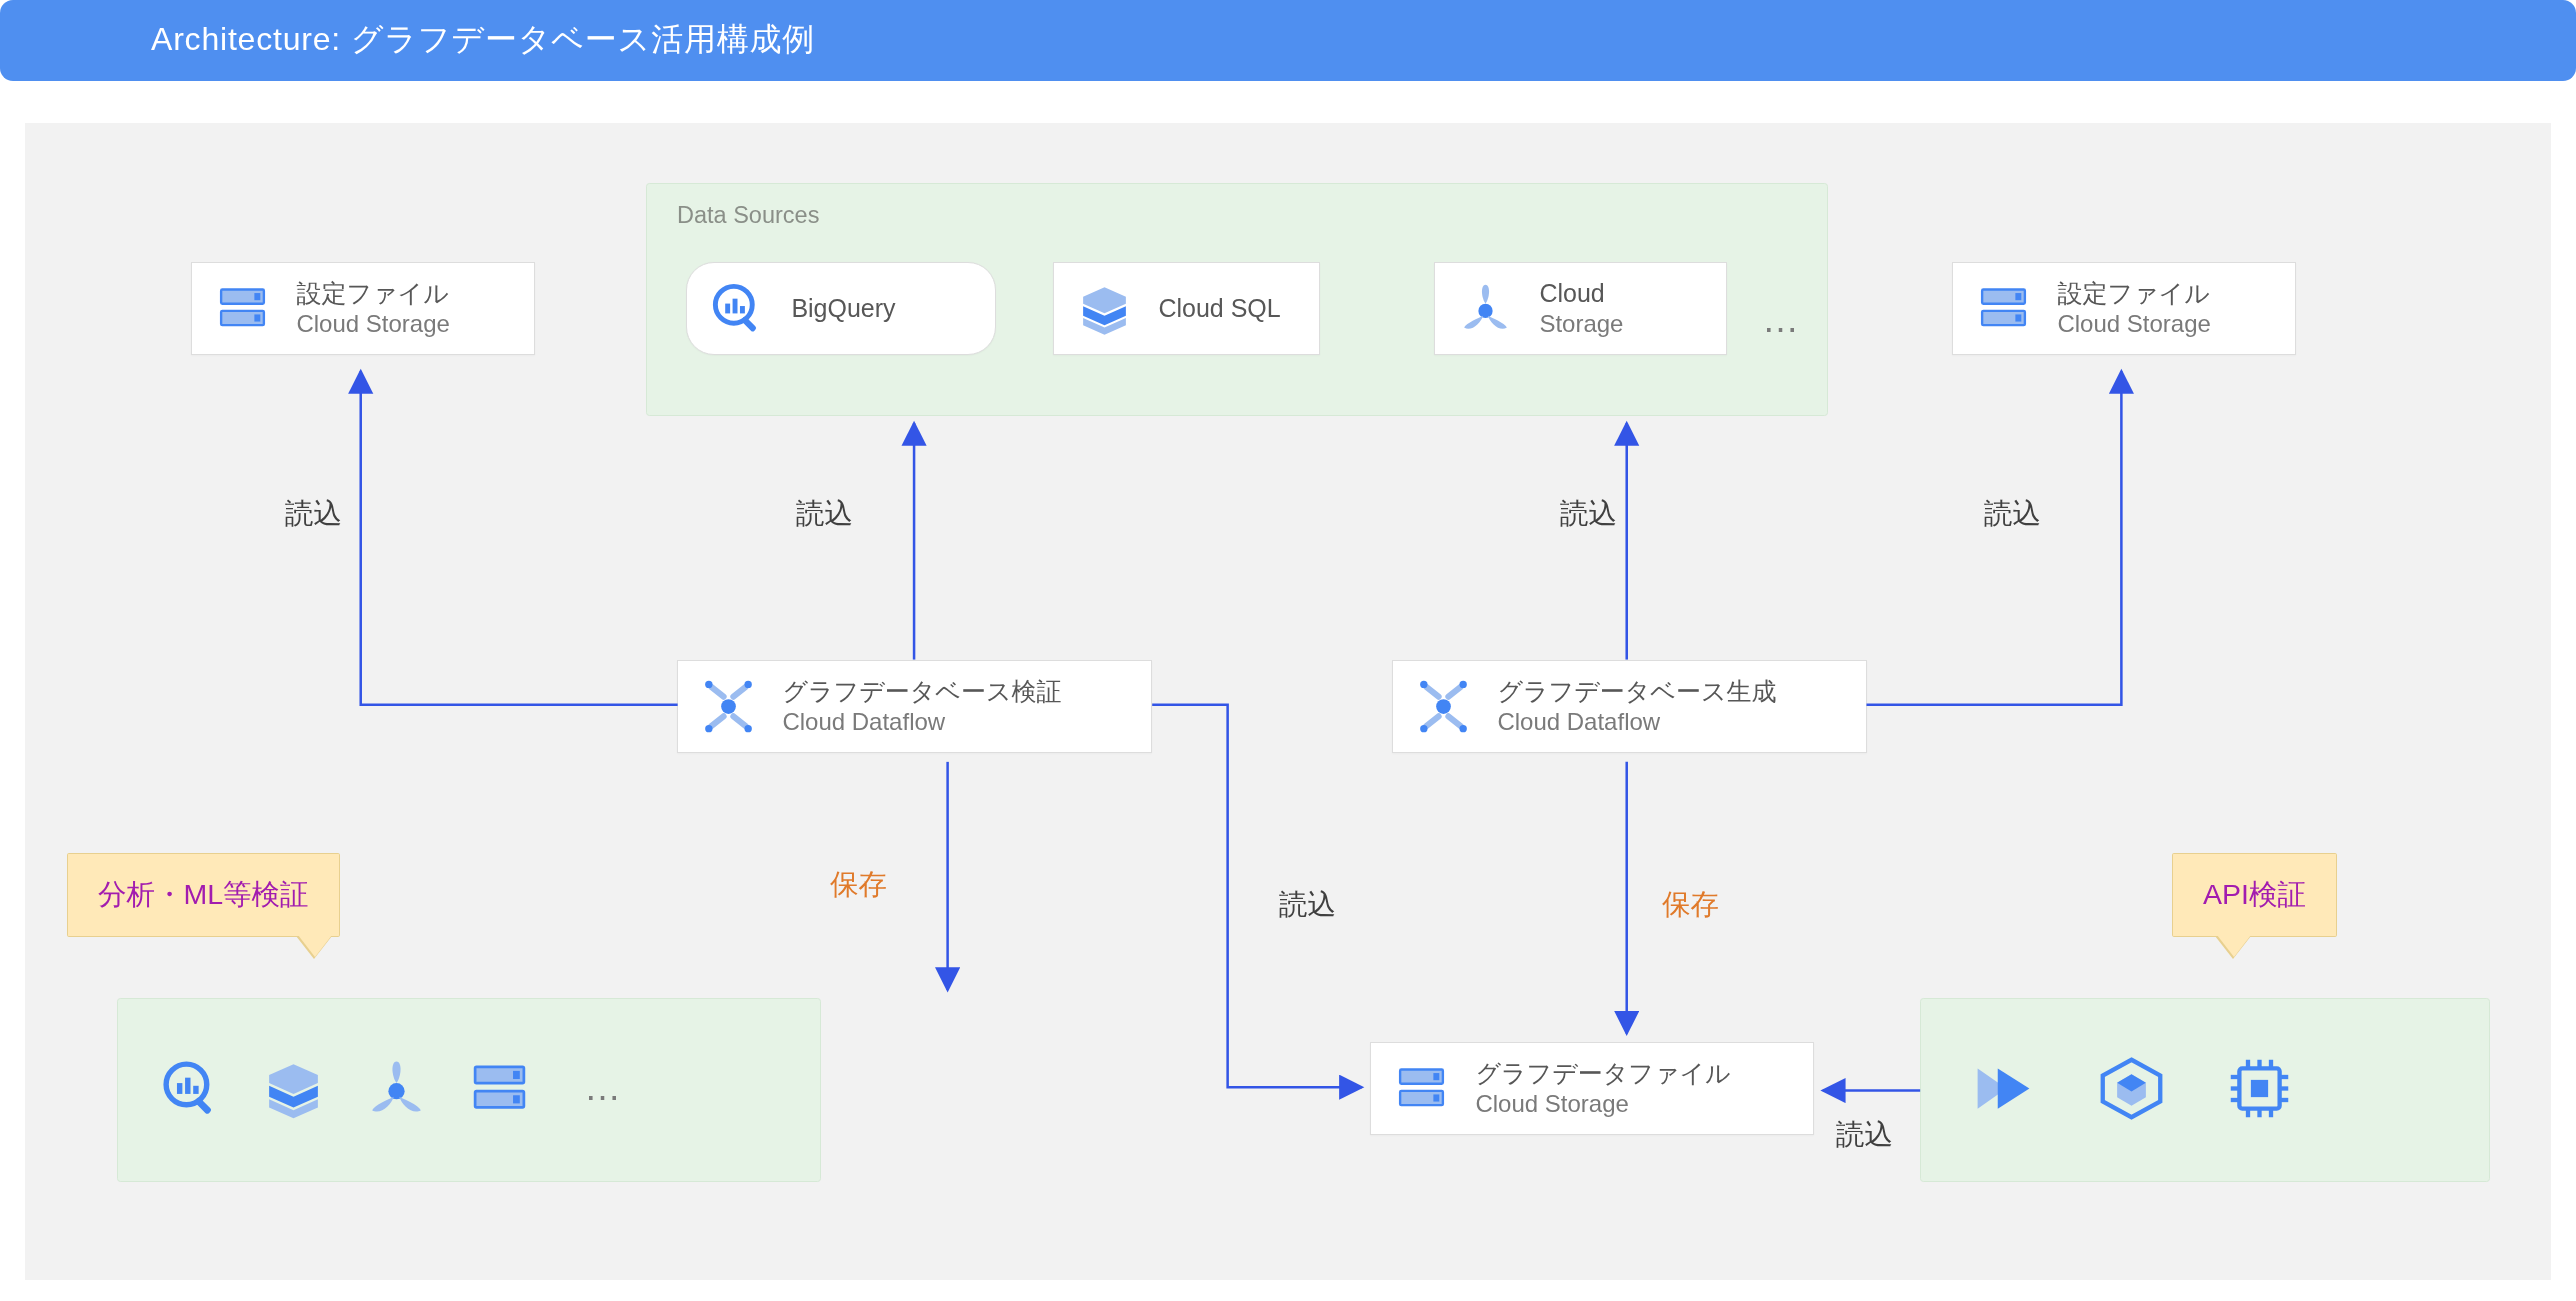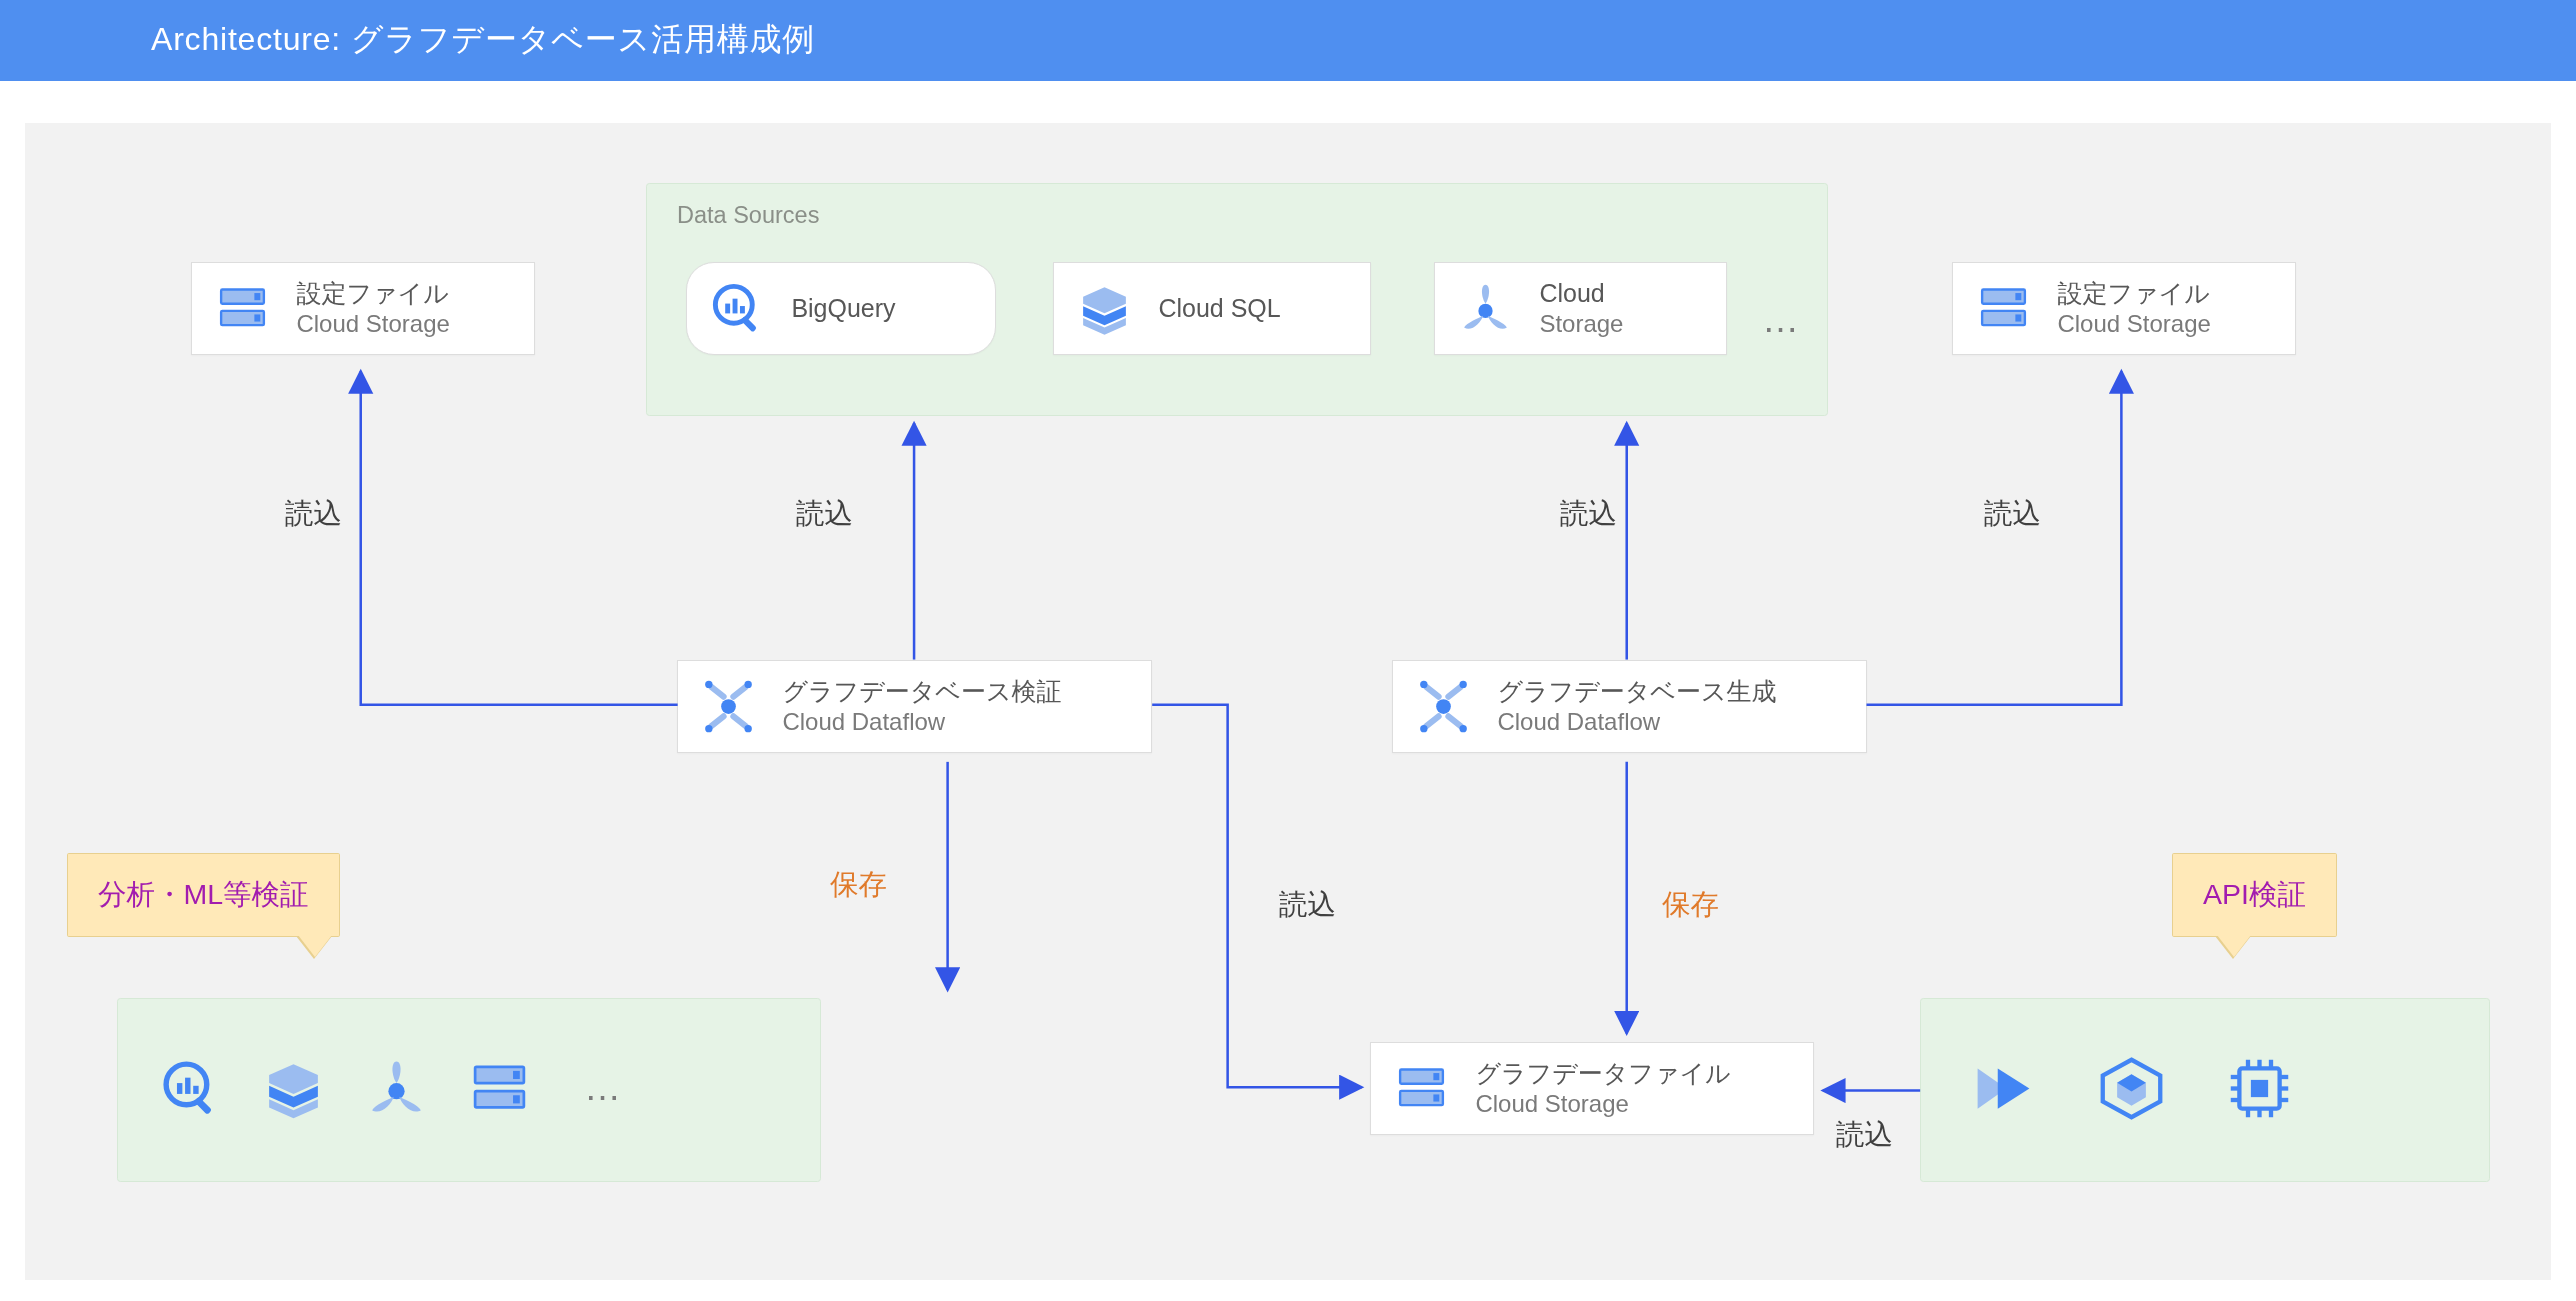--- a/index.html
+++ b/index.html
@@ -8,20 +8,21 @@
     background: #fff;
     width: 2576px;
     height: 1301px;
   }
   .header {
     background: #4f8ff0;
     color: #fff;
     font-size: 32px;
     padding: 18.4px 0 18.4px 151px;
     letter-spacing: 0.8px;
+    border-radius: 13px;
   }
   .canvas {
     position: relative;
     margin: 42px 25px 0 25px;
     height: 1157px;
     background: #f2f2f2;
   }
   .group-box {
     position: absolute;
     background: #e6f3e6;
@@ -159,21 +160,21 @@
         <rect x="20" y="16" width="4" height="12" fill="#4285f4"></rect>
         <rect x="26" y="22" width="4" height="6" fill="#4285f4"></rect>
         <rect x="30" y="30" width="14" height="5" rx="2" transform="rotate(45 30 30)" fill="#4285f4"></rect>
       </svg>
     </span>
     <span class="texts">
       <span class="t1">BigQuery</span>
     </span>
   </div>
 
-  <div class="card" style="left:1028px; top:139px; width:318px;">
+  <div class="card" style="left:1028px; top:139px; width:267px;">
     <span class="icon-slot">
       <svg viewBox="0 0 48 48" width="57" height="57">
         <path d="M24 6 L42 14 L42 20 L24 28 L6 20 L6 14 Z" fill="#9bbcf0"></path>
         <path d="M6 22 L24 30 L42 22 L42 30 L24 38 L6 30 Z" fill="#4285f4"></path>
         <path d="M6 32 L24 40 L42 32 L42 38 L24 46 L6 38 Z" fill="#9bbcf0"></path>
       </svg>
     </span>
     <span class="texts">
       <span class="t1">Cloud SQL</span>
     </span>

